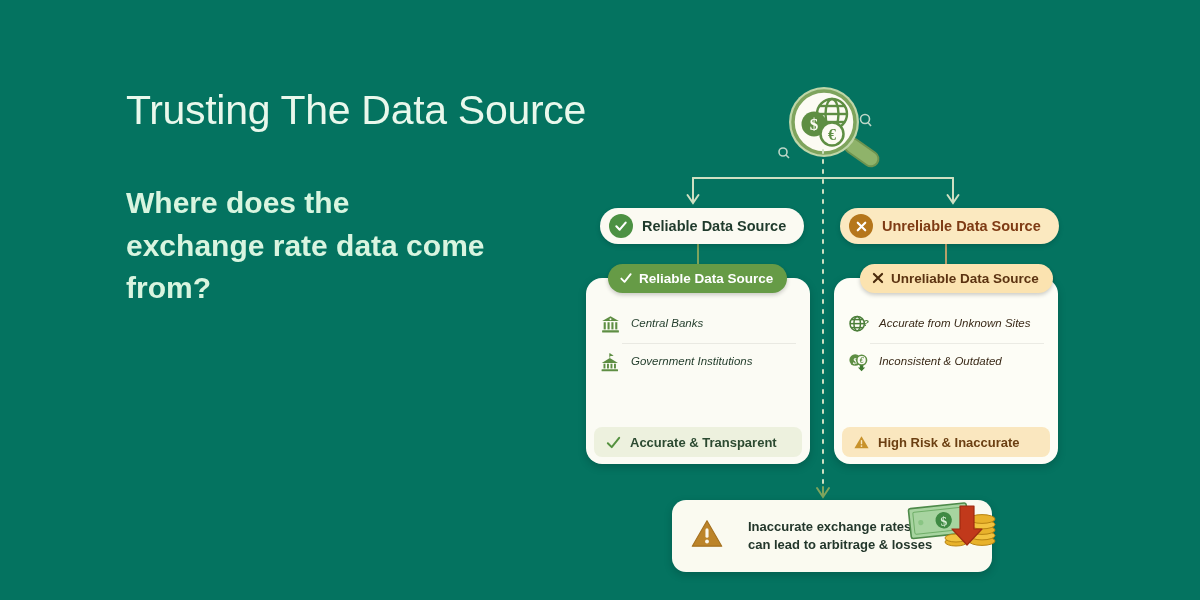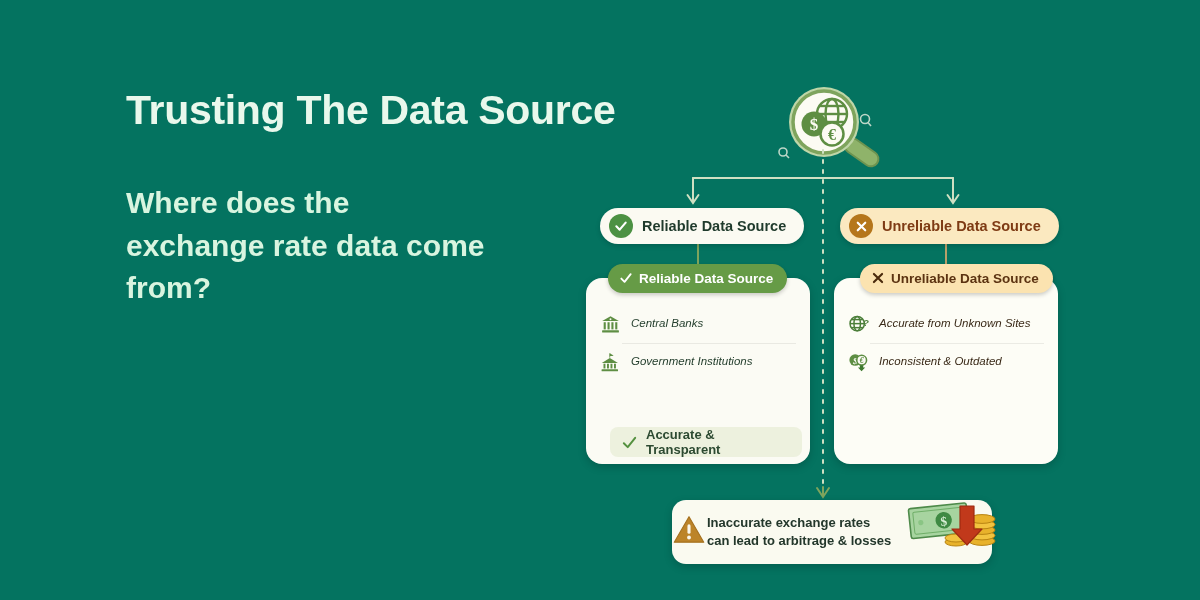--- a/index.html
+++ b/index.html
@@ -13,21 +13,21 @@
     width: 1200px; height: 600px;
     background: #047360;
   }
 
   
   #headline {
     position: absolute;
     left: 126px; top: 88px;
     width: 640px;
     font-size: 41px;
-    font-weight: bold;
+    font-weight: normal;
     letter-spacing: -0.3px;
     color: #E9F8EC;
     line-height: 1.1;
   }
   #subhead {
     position: absolute;
     left: 126px; top: 182px;
     width: 360px;
     font-size: 30px;
     font-weight: bold;
@@ -120,34 +120,35 @@
     position: absolute;
     left: 8px; right: 8px; bottom: 7px;
     height: 30px;
     border-radius: 8px;
     display: flex; align-items: center;
     gap: 8px;
     padding: 0 10px;
     font-size: 13px;
     font-weight: bold;
   }
-  #card-reliable   .footrow { background: #EDF1DE; color: #2C4A31; margin-left: 16px; }
+  #card-reliable   .footrow { background: #EDF1DE; color: #2C4A31; }
   #card-unreliable .footrow { background: #FAE7BF; color: #6B3F12; }
   .footrow .fico { width: 18px; height: 18px; flex: 0 0 18px; display:flex; align-items:center; justify-content:center; }
 
   
   #warning {
     position: absolute;
     left: 672px; top: 500px;
-    width: 320px; height: 64px;
+    width: 320px; height: 72px;
     background: #FAFAF0;
     border-radius: 14px;
     box-shadow: 0 3px 8px rgba(0,0,0,.18);
     display: flex; align-items: center;
-    gap: 1px;
+    padding-left: 18px;
+    gap: 24px;
   }
   #warning .wtxt {
     font-size: 13px;
     font-weight: bold;
     color: #23372B;
     line-height: 1.38;
     white-space: pre-line;
   }
   #money { position: absolute; right: -12px; top: -3px; width: 98px; height: 60px; }
 </style>
@@ -318,20 +319,30 @@
             <text x="8.2" y="13.3" font-family="Liberation Serif, serif" font-size="10.5" font-weight="bold" fill="#FBFBF4" text-anchor="middle">$</text>
             <circle cx="15.6" cy="9.4" r="5.6" fill="#FBFBF4" stroke="#5E8E43" stroke-width="1.8"></circle>
             <text x="15.6" y="13" font-family="Liberation Serif, serif" font-size="9" font-weight="bold" fill="#5E8E43" text-anchor="middle">€</text>
             <path d="M13.6 15.2 h3.8 v2.6 h2.2 L15.5 22 L11.4 17.8 h2.2 z" fill="#3E7A2E"></path>
           </svg>
         </span>
         <span class="txt">Inconsistent &amp; Outdated</span>
       </div>
     </div>
 
+    <div class="footrow">
+      <span class="fico">
+        <svg viewBox="0 0 24 24" width="17" height="17">
+          <path d="M12 3 L22 20.2 H2 Z" fill="#C8922B"></path>
+          <rect x="11" y="8.6" width="2" height="6" rx="1" fill="#FAE7BF"></rect>
+          <circle cx="12" cy="17" r="1.25" fill="#FAE7BF"></circle>
+        </svg>
+      </span>
+      <span>High Risk &amp; Inaccurate</span>
+    </div>
   </div>
 
   <div id="warning">
     <span class="wico" style="flex:0 0 34px;">
       <svg viewBox="0 0 24 24" width="34" height="34">
         <path d="M12 2.6 L22.4 20.6 H1.6 Z" fill="#BC8429" stroke="#A5711F" stroke-width="0.8" stroke-linejoin="round"></path>
         <rect x="10.9" y="8" width="2.2" height="6.6" rx="1.1" fill="#FAF7EC"></rect>
         <circle cx="12" cy="17.3" r="1.35" fill="#FAF7EC"></circle>
       </svg>
     </span>

